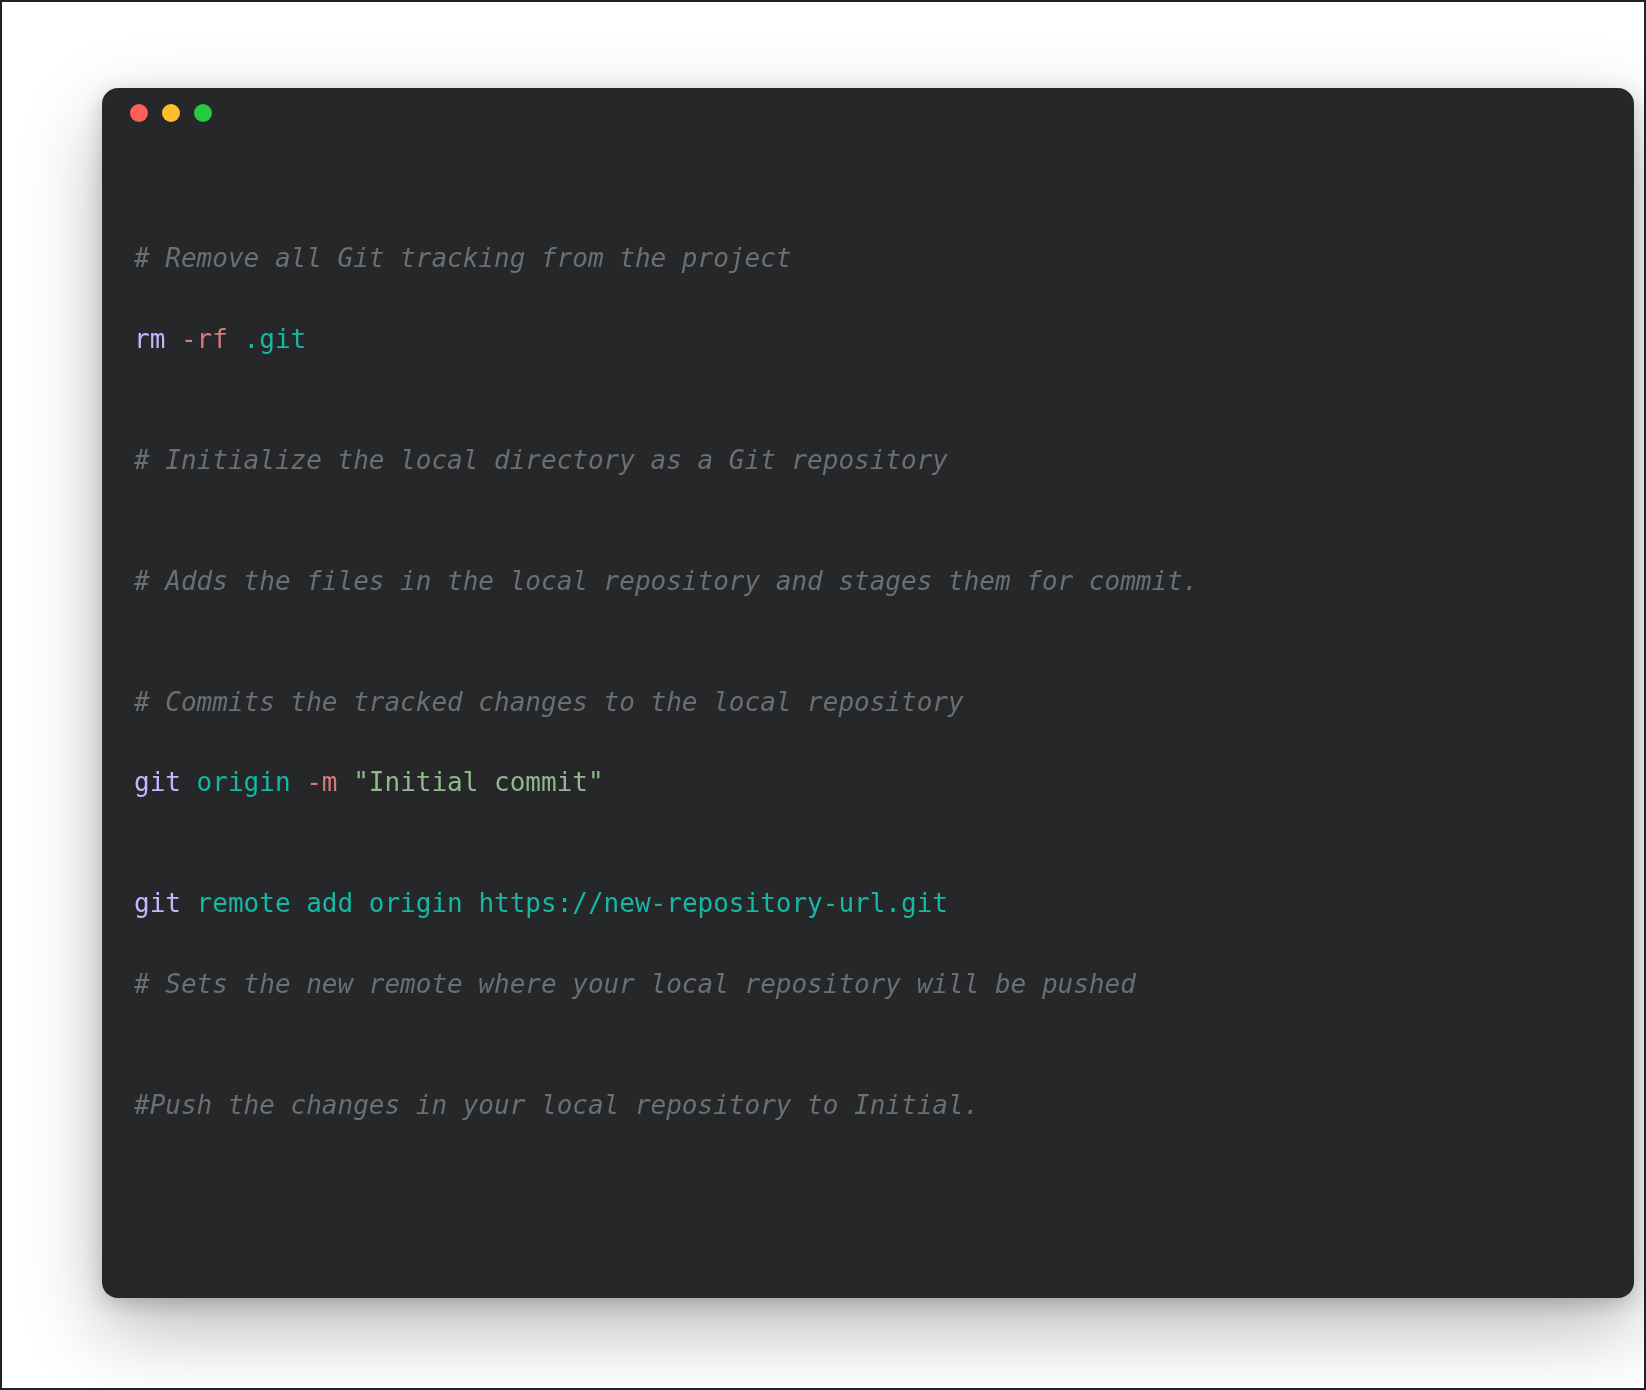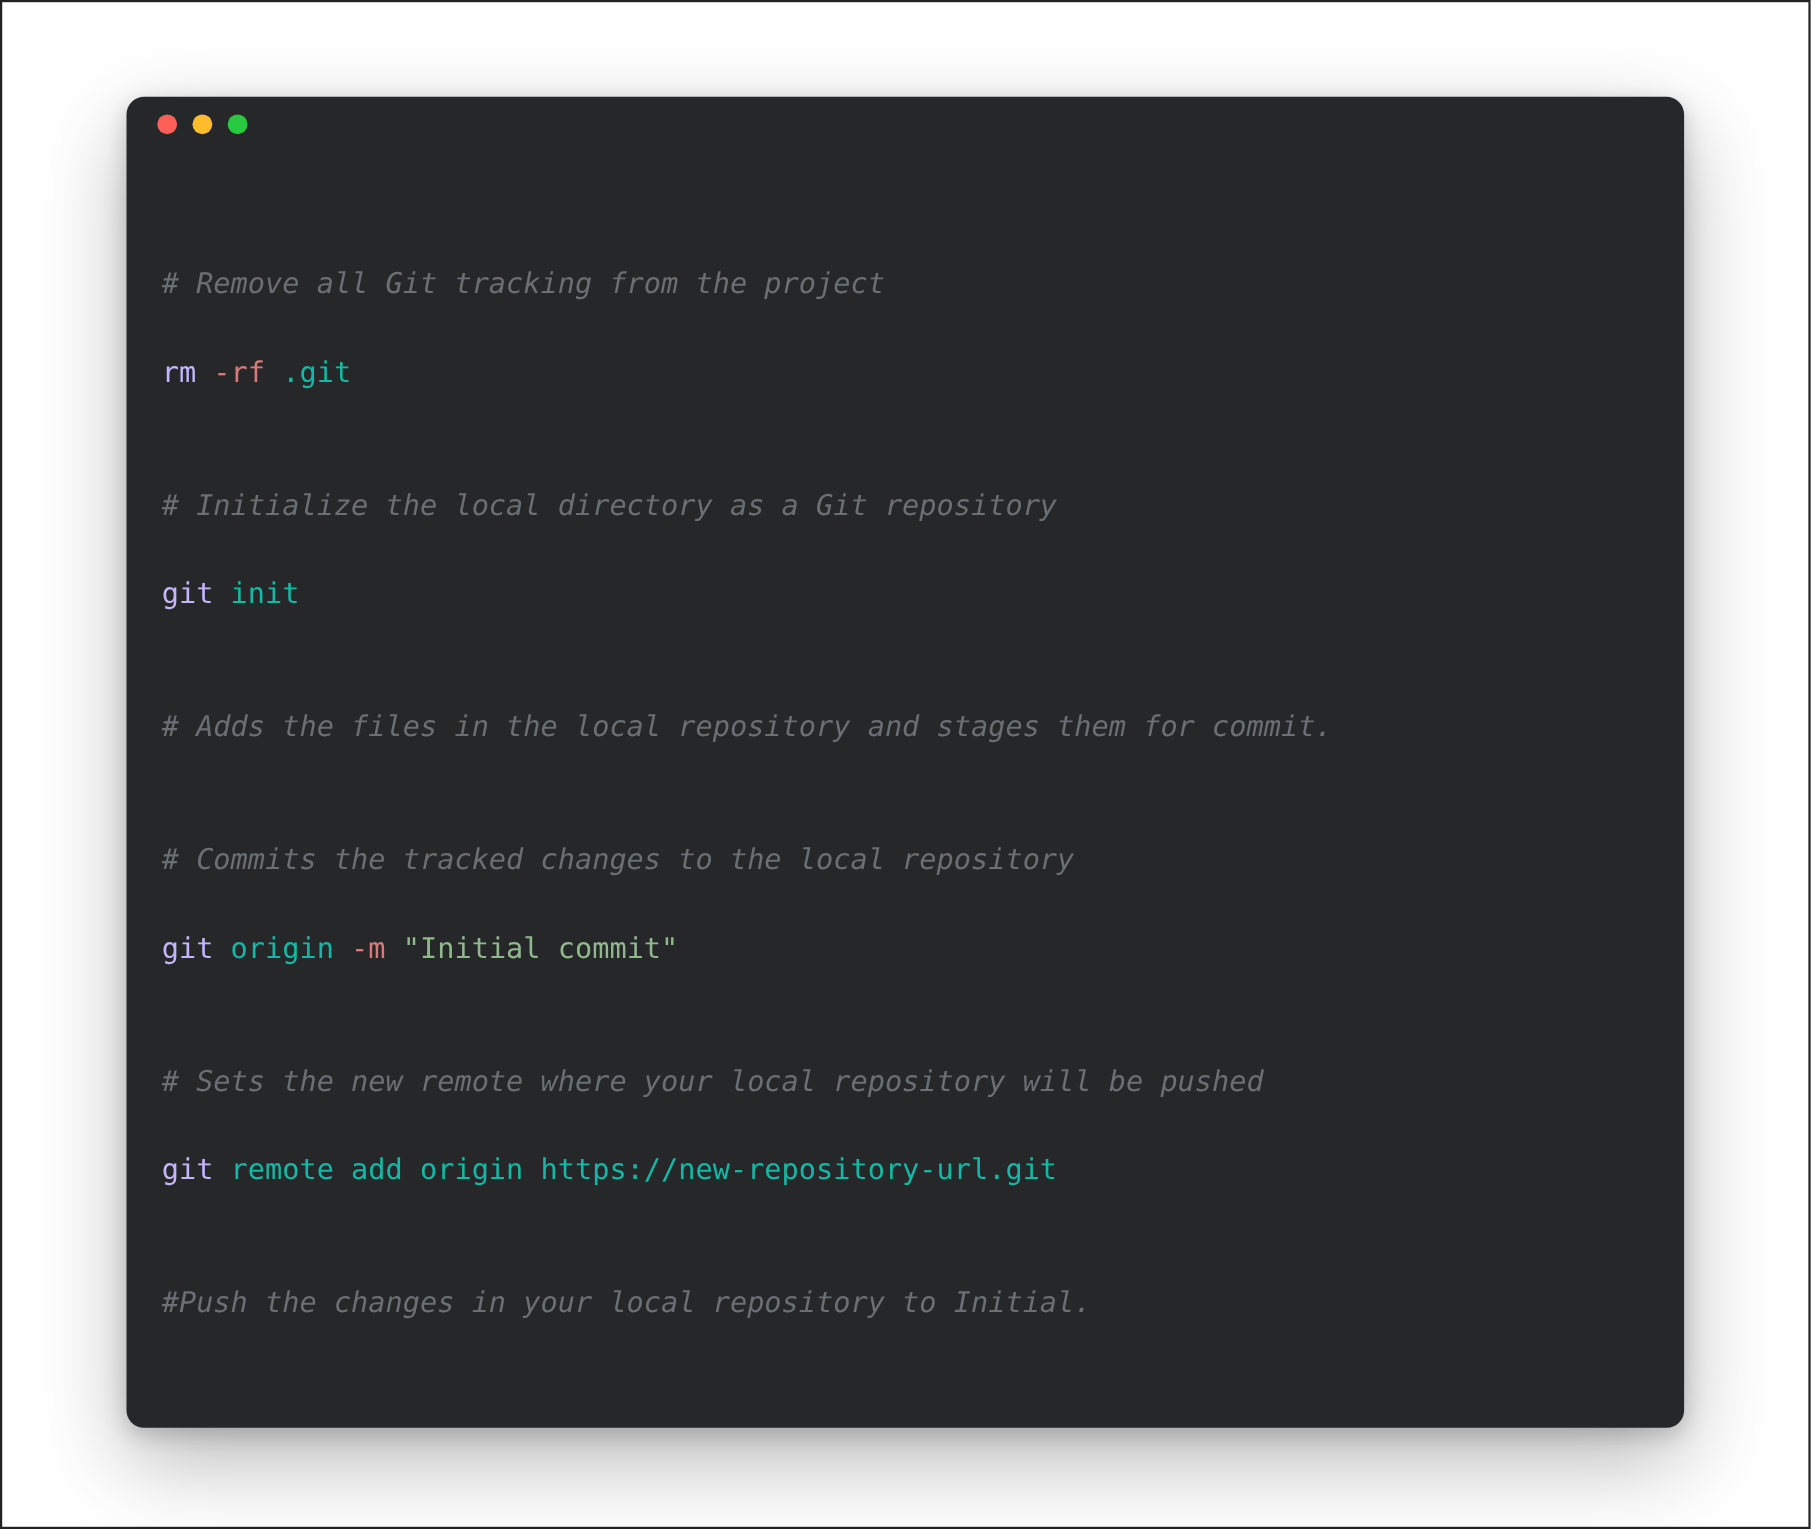--- a/index.html
+++ b/index.html
@@ -11,23 +11,23 @@
     position: relative;
   }
   .page-border {
     position: absolute;
     inset: 0;
     border: 2px solid #222;
     pointer-events: none;
   }
   .window {
     position: absolute;
-    left: 115px;
+    left: 102px;
     top: 88px;
-    width: 1416px;
+    width: 1532px;
     height: 1210px;
     background: #262729;
     border-radius: 16px;
     box-shadow: 0 30px 80px rgba(0,0,0,0.28), 0 6px 20px rgba(0,0,0,0.18);
     overflow: hidden;
   }
   .titlebar {
     height: 50px;
     display: flex;
     align-items: center;
@@ -68,28 +68,27 @@
     <span class="traffic-light red"></span>
     <span class="traffic-light yellow"></span>
     <span class="traffic-light green"></span>
   </div>
 
   <div class="code">
 <span class="line"><span class="comment"># Remove all Git tracking from the project</span></span>
 <span class="line"><span class="cmd">rm</span><span class="flag"> -rf</span><span class="text"> .git</span></span>
 <span class="blank"></span>
 <span class="line"><span class="comment"># Initialize the local directory as a Git repository</span></span>
-<span class="line"><span class="cmd">git</span><span class="text"> init</span></span>
 <span class="blank"></span>
 <span class="line"><span class="comment"># Adds the files in the local repository and stages them for commit.</span></span>
 <span class="blank"></span>
 <span class="line"><span class="comment"># Commits the tracked changes to the local repository</span></span>
 <span class="line"><span class="cmd">git</span><span class="text"> origin </span><span class="flag">-m </span><span class="str">"Initial commit"</span></span>
 <span class="blank"></span>
+<span class="line"><span class="cmd">git</span><span class="text"> remote add origin https://new-repository-url.git</span></span>
 <span class="line"><span class="comment"># Sets the new remote where your local repository will be pushed</span></span>
-<span class="line"><span class="cmd">git</span><span class="text"> remote add origin https://new-repository-url.git</span></span>
 <span class="blank"></span>
 <span class="line"><span class="comment">#Push the changes in your local repository to Initial.</span></span>
 
   </div>
 </div>
 
 <div class="page-border"></div>
 
 </body></html>

